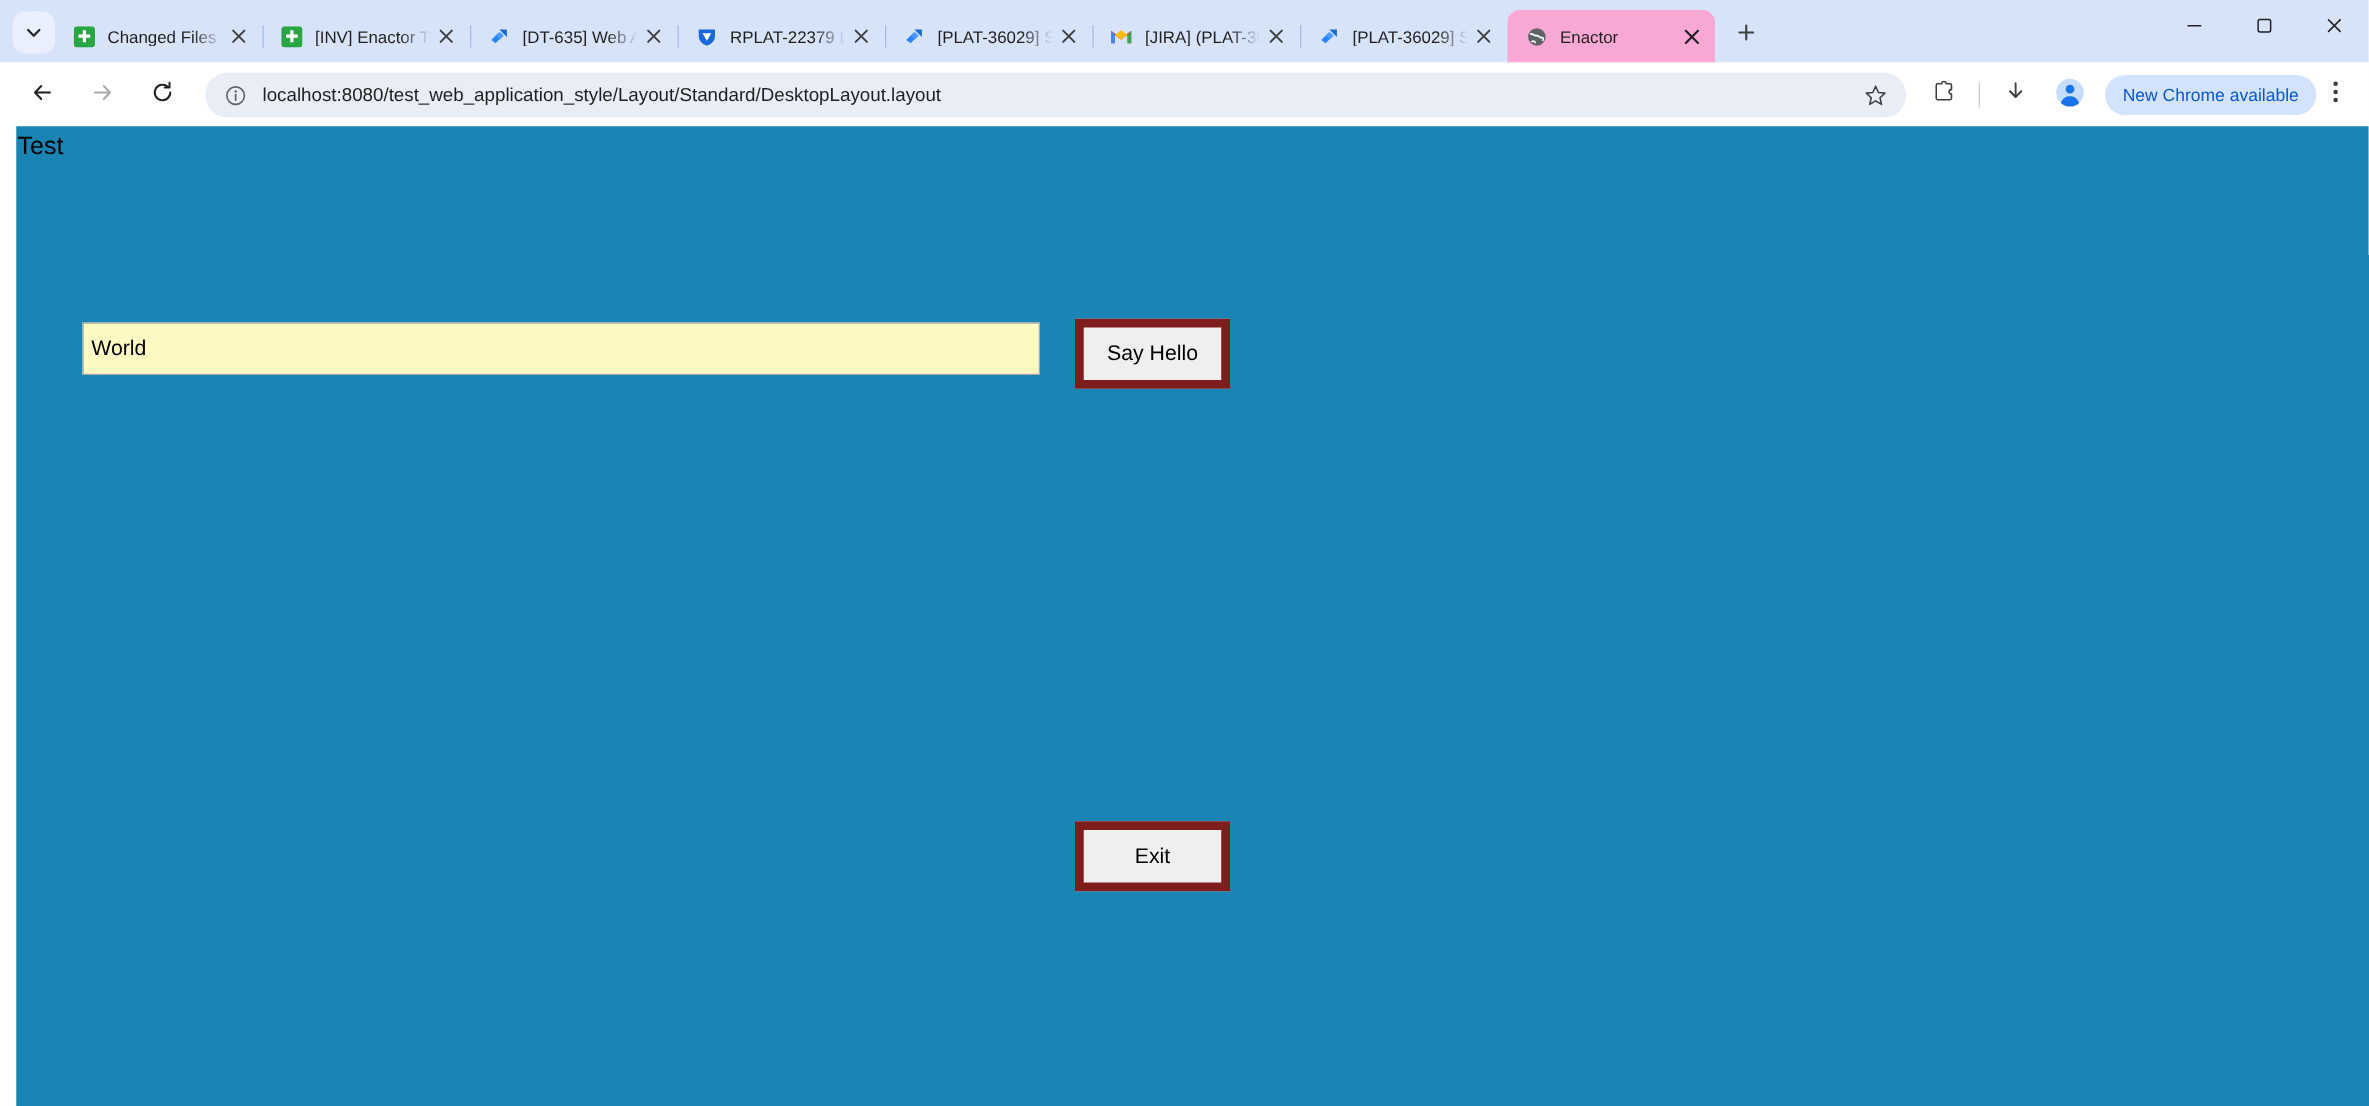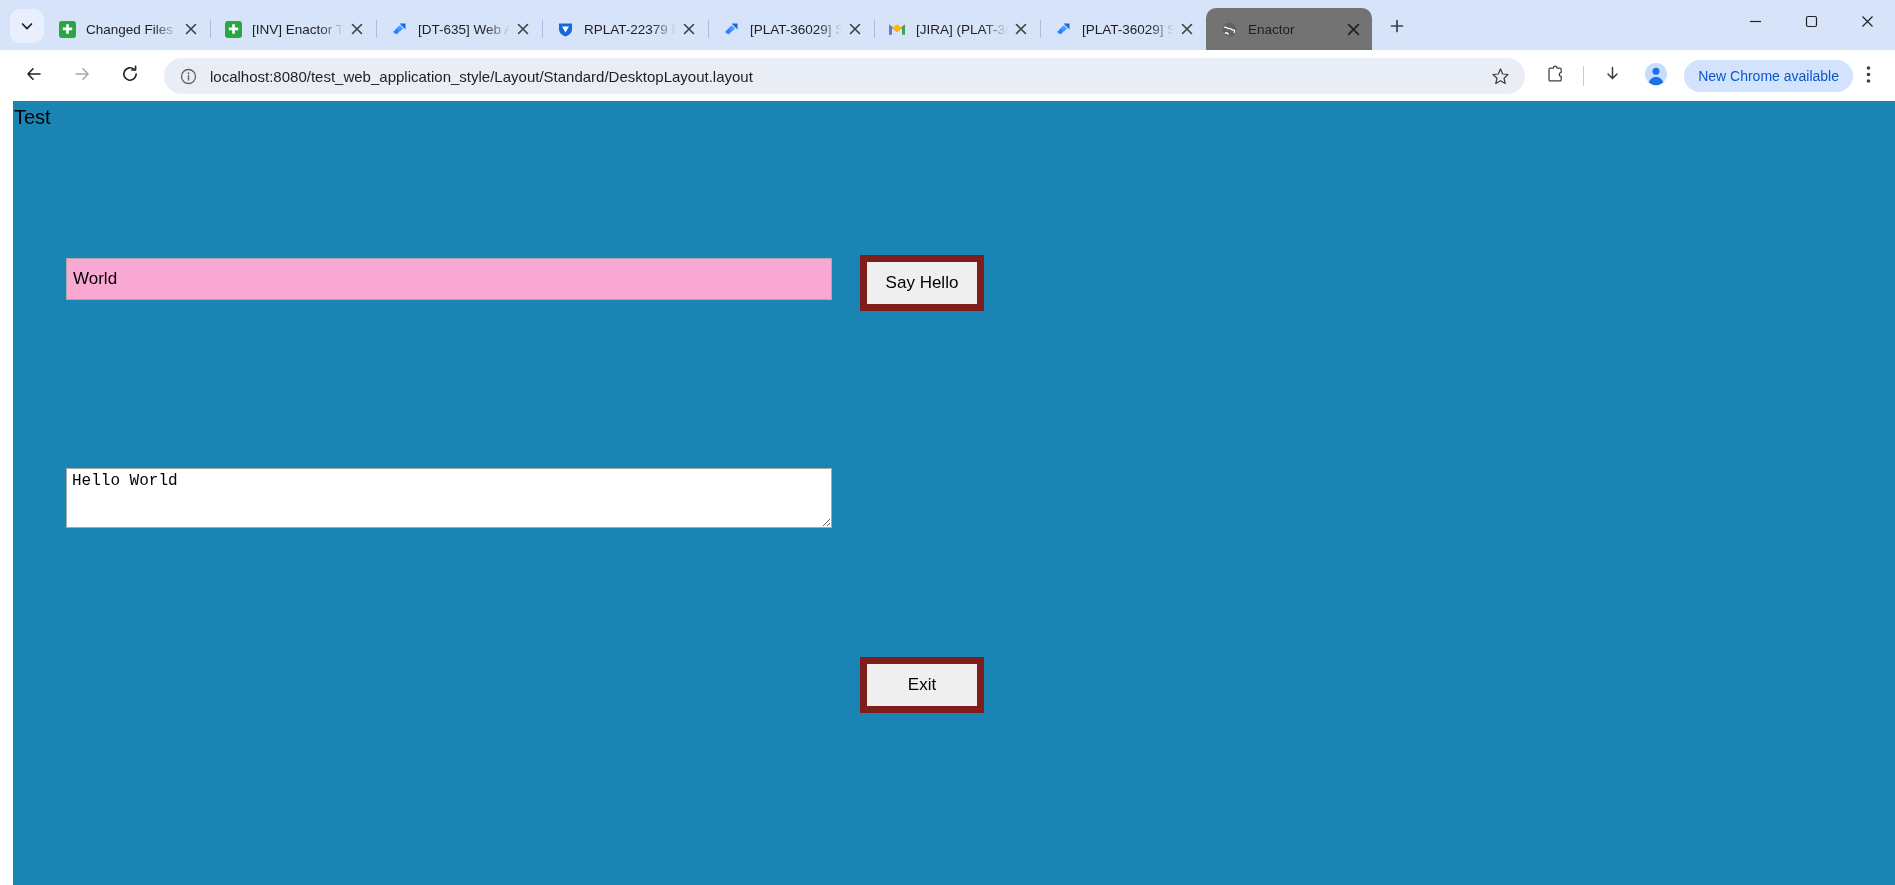--- a/index.html
+++ b/index.html
@@ -56,21 +56,21 @@
     height: 42px;
     display: flex;
     align-items: center;
     padding: 0 8px 0 14px;
     position: relative;
     border-radius: 10px 10px 0 0;
     flex: 0 0 auto;
     cursor: pointer;
   }
   .tab.active {
-    background: #737373;
+    background: #f9a8d4;
     align-items: center;
   }
   .tab .divider {
     position: absolute;
     right: -1px;
     top: 12px;
     width: 1px;
     height: 18px;
     background: #a8bde0;
   }
@@ -255,21 +255,21 @@
     color: #000000;
     font-family: "Liberation Sans", sans-serif;
   }
 
   .text-input {
     position: absolute;
     left: 53px;
     top: 157px;
     width: 766px;
     height: 42px;
-    background: #f9a8d4;
+    background: #fef9c3;
     border: 1px solid #a9a9a9;
     font-family: "Liberation Sans", sans-serif;
     font-size: 17px;
     color: #000000;
     padding: 0 6px;
     outline: none;
   }
 
   .btn {
     position: absolute;
@@ -584,20 +584,19 @@
 
   <div class="viewport">
     <div class="page">
 
       <div class="page-title">Test</div>
 
       <input class="text-input" type="text" value="World" style="">
 
       <button class="btn btn-say-hello">Say Hello</button>
 
-      <textarea class="text-area" style="">Hello World</textarea>
 
       <button class="btn btn-exit">Exit</button>
 
     </div>
   </div>
 
 </div>
 
 </body></html>

